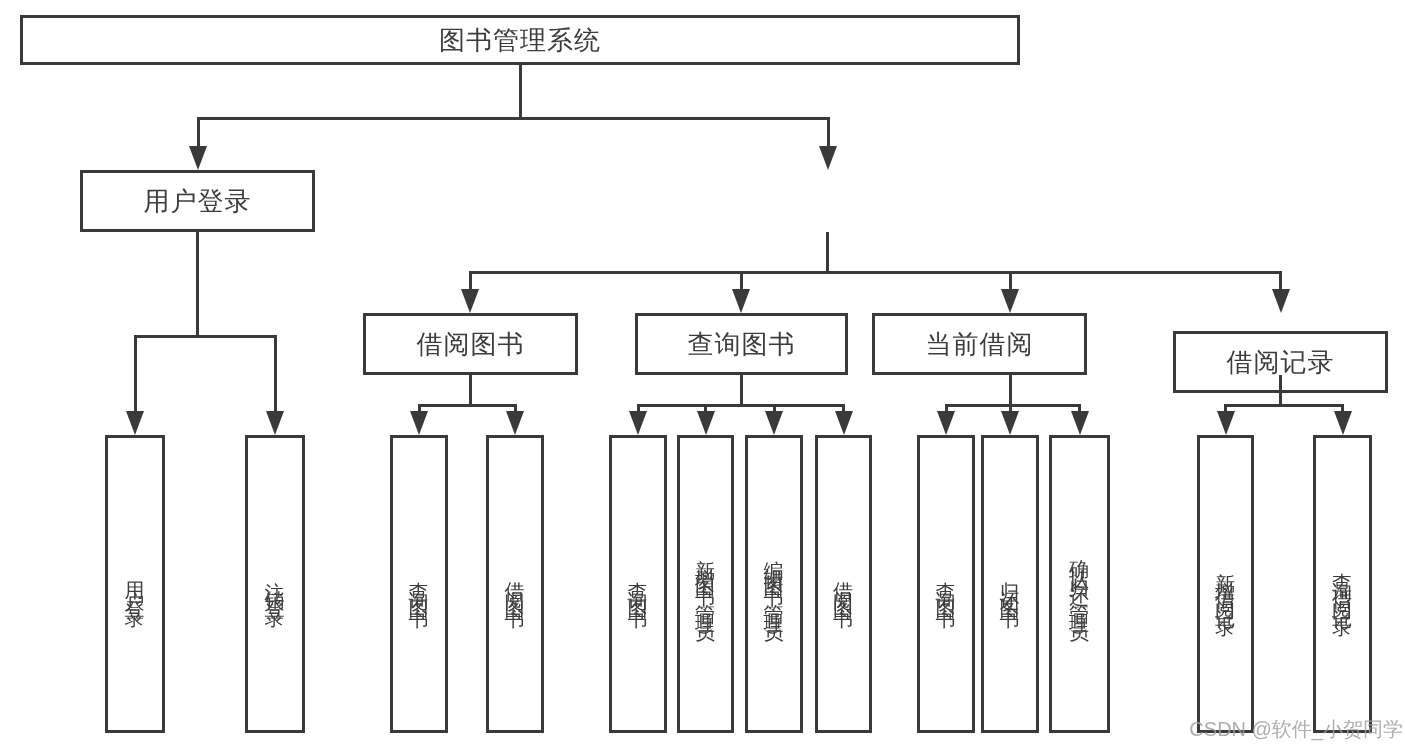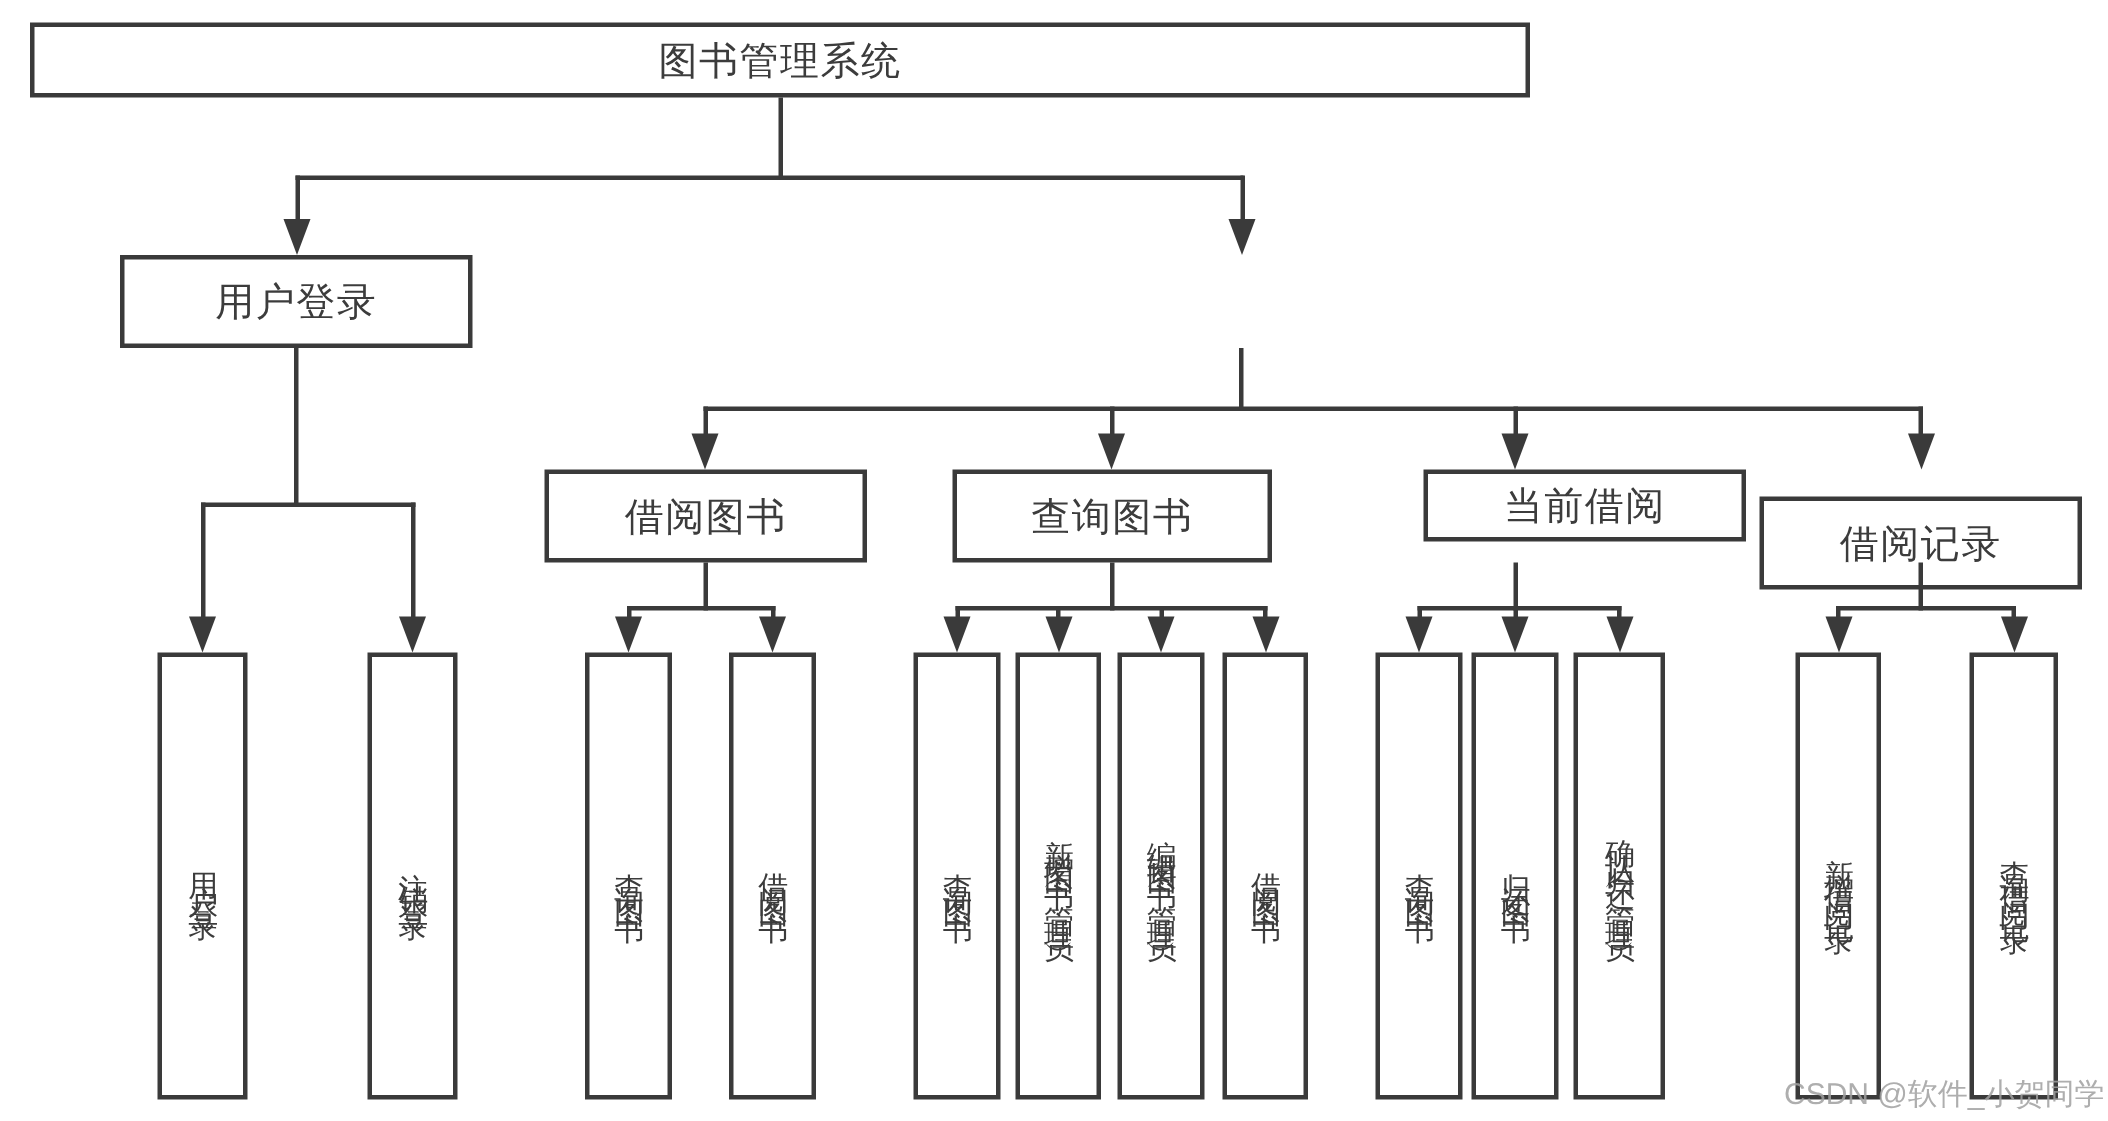--- a/index.html
+++ b/index.html
@@ -66,21 +66,21 @@
 
 
   <div class="node hnode" style="left:363px;top:313px;width:215px;height:62px;">
     <span>借阅图书</span>
   </div>
 
   <div class="node hnode" style="left:635px;top:313px;width:213px;height:62px;">
     <span>查询图书</span>
   </div>
 
-  <div class="node hnode" style="left:949px;top:313px;width:215px;height:48px;">
+  <div class="node hnode" style="left:872px;top:313px;width:215px;height:62px;">
     <span>当前借阅</span>
   </div>
 
   <div class="node hnode" style="left:1173px;top:331px;width:215px;height:62px;text-align:right;">
     <span>借阅记录</span>
   </div>
 
   <div class="node leaf" style="left:105px;top:435px;width:60px;height:298px;">
     <span class="vtext">用户登录</span>
   </div>

